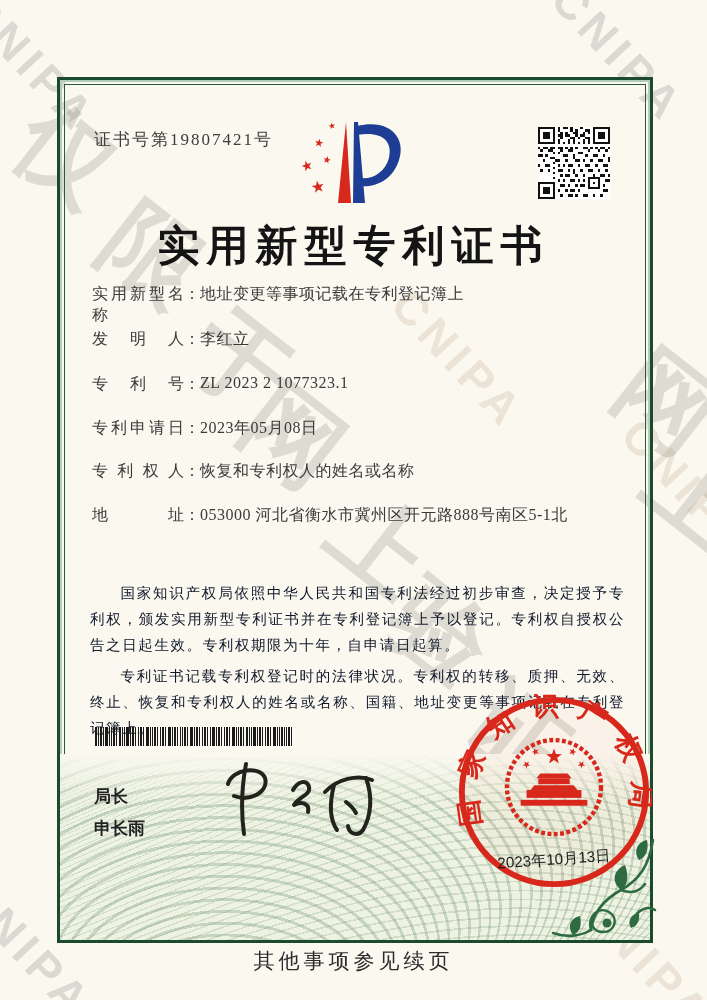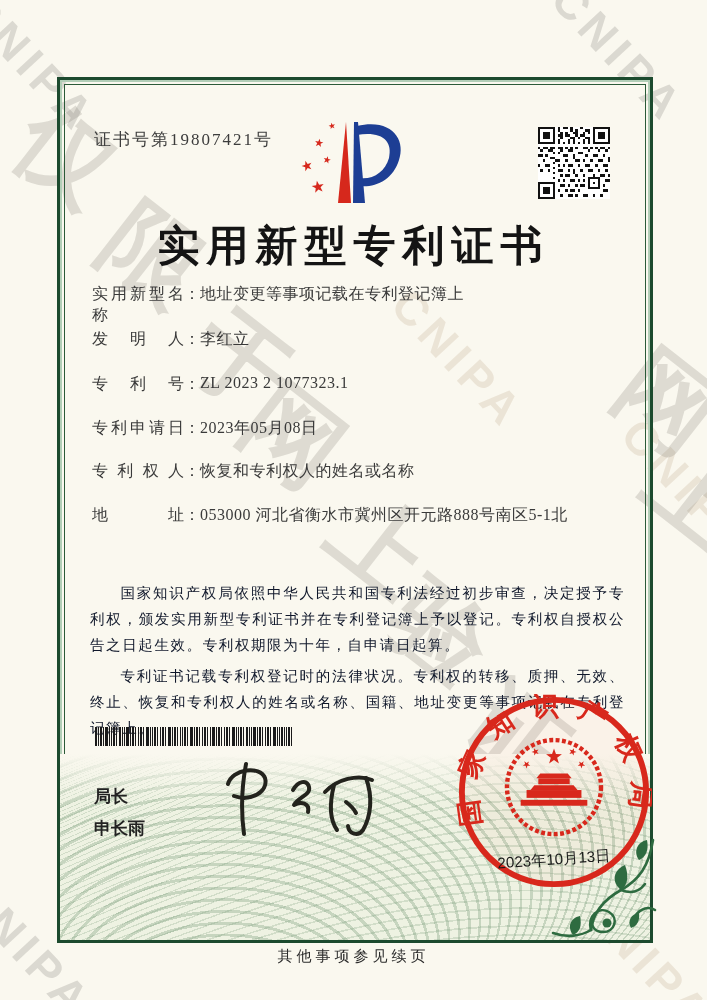--- a/index.html
+++ b/index.html
@@ -40,21 +40,21 @@
   .fvalue{display:inline-block;vertical-align:top;letter-spacing:0.5px;}
   .fgroup2{position:absolute;left:278px;top:0;}
   .paras{position:absolute;left:90px;top:580px;width:535px;font-size:14.5px;line-height:26px;
          color:#0f172a;letter-spacing:1.6px;text-align:justify;}
   .paras p{margin:0;text-indent:2.1em;}
   .paras p + p{margin-top:5px;}
   .signer{position:absolute;left:94px;top:781px;font-family:"Liberation Sans","DejaVu Sans",sans-serif;
           font-size:17px;font-weight:600;color:#222;line-height:32px;}
   .pagenum{position:absolute;left:0;right:60px;top:904px;text-align:center;font-size:13px;
            color:#333;letter-spacing:2px;}
-  .footnote{position:absolute;left:0;right:0;top:947px;text-align:center;font-size:15px;
+  .footnote{position:absolute;left:0;right:0;top:947px;text-align:center;font-size:21px;
             color:#2b2b2b;letter-spacing:4px;}
   .abs{position:absolute;}
 </style>
 </head>
 <body>
 
 <div class="page">
 
   <svg width="0" height="0" style="position:absolute" aria-hidden="true">
     <defs>

